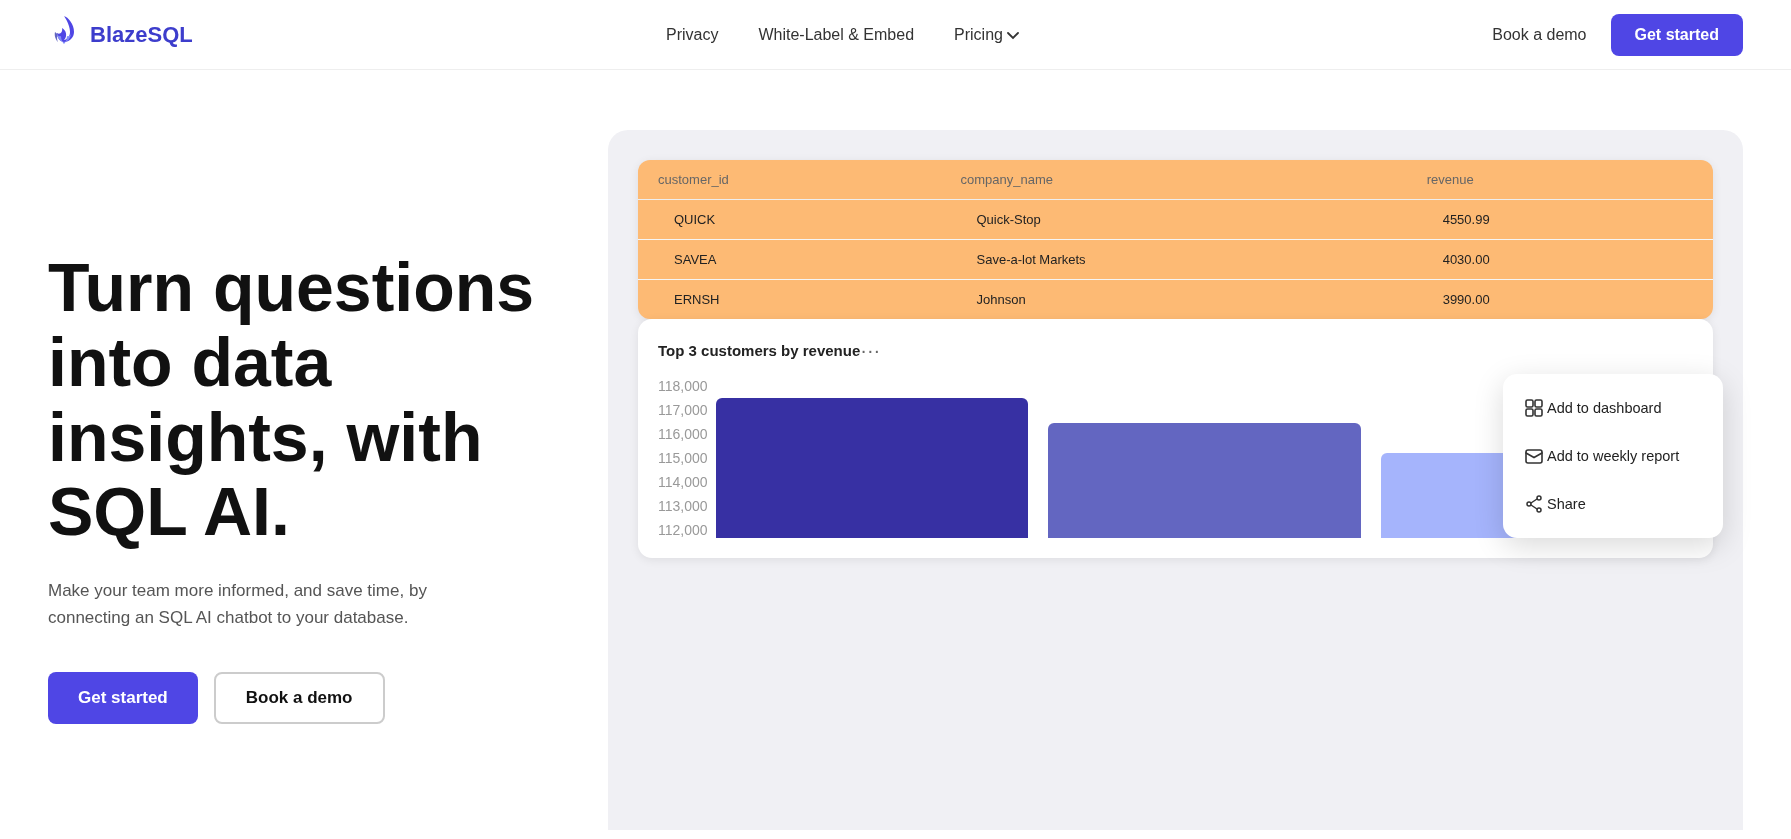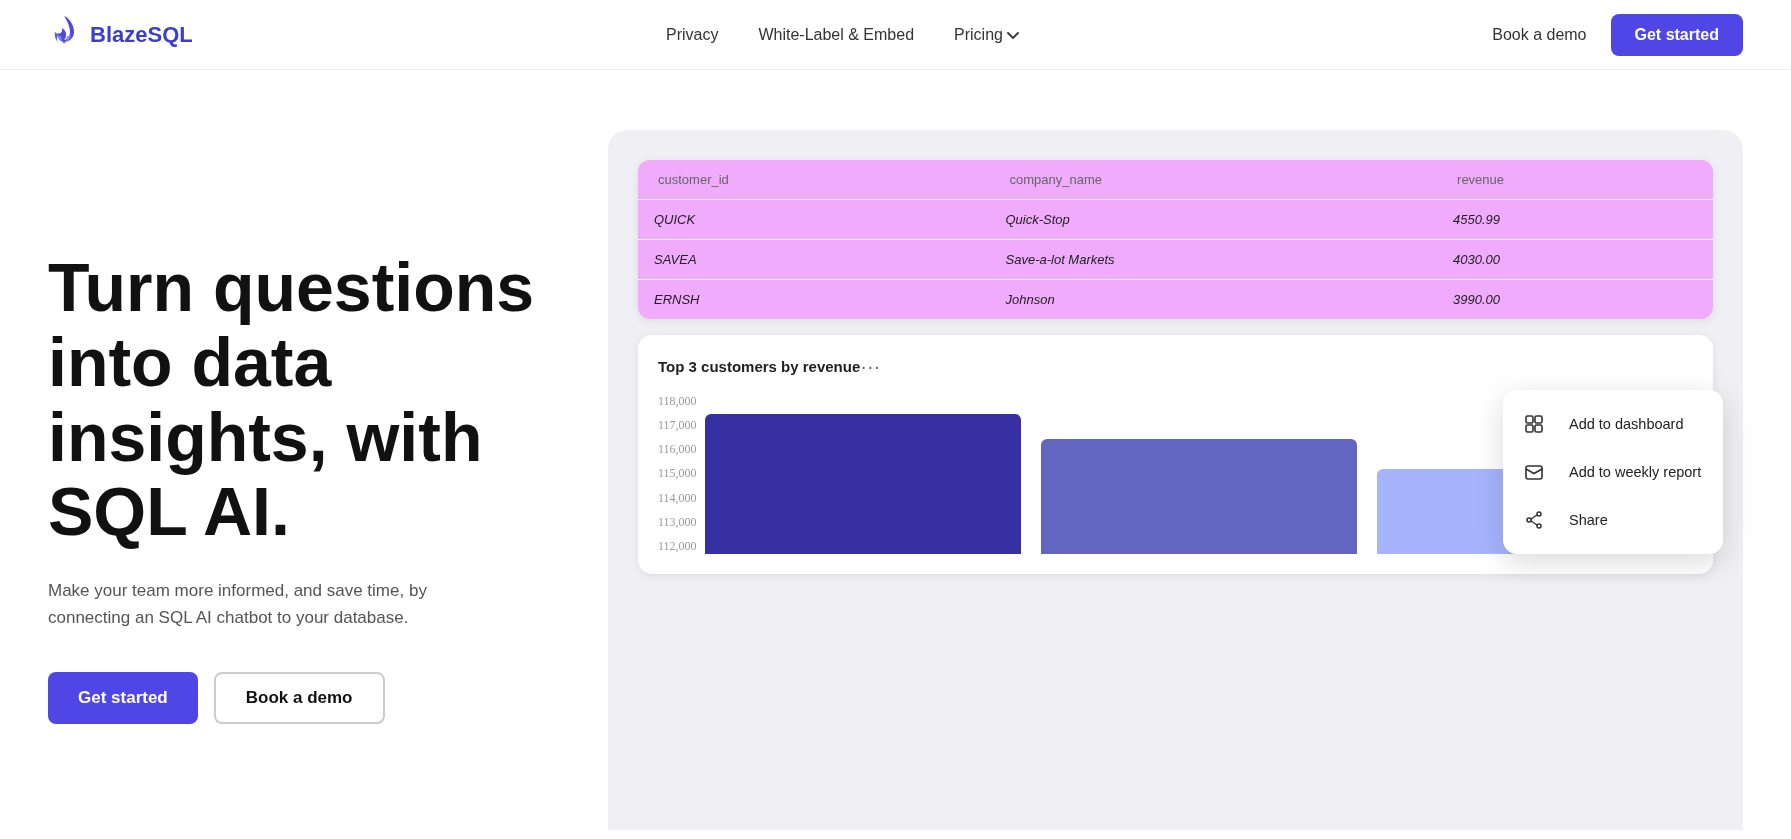--- a/index.html
+++ b/index.html
@@ -60,57 +60,57 @@
       margin-bottom: 18px; line-height: 1.4;
     }
     .chat-bubble-ai {
       background: #fff; border-radius: 12px; padding: 16px 20px;
       font-size: 13.5px; color: #333; max-width: 520px; line-height: 1.5;
       box-shadow: 0 1px 6px rgba(0,0,0,0.08); margin-bottom: 16px;
     }
 
     
     .data-table-card {
-      background: #f0abfc; border-radius: 12px; box-shadow: 0 2px 10px rgba(0,0,0,0.08);
-      overflow: hidden; margin-bottom: 16px;
+      background: #fdba74; border-radius: 12px; box-shadow: 0 2px 10px rgba(0,0,0,0.08);
+      overflow: hidden; 
     }
     .data-table { width: 100%; border-collapse: collapse; font-size: 13px; }
     .data-table th {
       text-align: left; padding: 12px 20px; color: #666; font-weight: 500;
       border-bottom: 1px solid #eee;
     }
-    .data-table td { padding: 12px 16px; border-bottom: 1px solid #f5f5f5; color: #222; font-style: italic; }
+    .data-table td { padding: 12px 36px; border-bottom: 1px solid #f5f5f5; color: #222; }
     .data-table tr:last-child td { border-bottom: none; }
 
     
     .chart-card {
       background: #fff; border-radius: 14px; box-shadow: 0 2px 10px rgba(0,0,0,0.08);
       padding: 20px; position: relative;
     }
     .chart-title-row { display: flex; justify-content: flex-start; align-items: center; margin-bottom: 16px; }
     .chart-title { font-size: 15px; font-weight: 600; color: #222; }
     .chart-menu-dots { font-size: 20px; color: #666; cursor: pointer; }
 
     
     .chart-area { display: flex; gap: 0; }
     .y-axis { display: flex; flex-direction: column; justify-content: space-between; padding-right: 8px; }
-    .y-label { font-size: 12px; color: #999; font-family: Liberation Serif, serif; }
+    .y-label { font-size: 14px; color: #999; }
     .bars-area { flex: 1; display: flex; align-items: flex-end; gap: 20px; padding-bottom: 0; height: 160px; }
     .bar {
       flex: 1; border-radius: 6px 6px 0 0;
     }
 
     
     .context-menu {
       position: absolute; right: -10px; bottom: 20px;
       background: #fff; border-radius: 14px; box-shadow: 0 8px 30px rgba(0,0,0,0.15);
       padding: 10px 0; min-width: 220px; z-index: 50;
     }
     .context-menu-item {
-      display: flex; align-items: center; gap: 24px;
+      display: flex; align-items: center; gap: 2px;
       padding: 13px 20px; font-size: 14.5px; color: #222; cursor: pointer;
     }
     .menu-icon {
       width: 22px; height: 22px; display: flex; align-items: center; justify-content: center;
     }
 
     
     .flame-icon { display: inline-block; }
   </style>
 </head>

